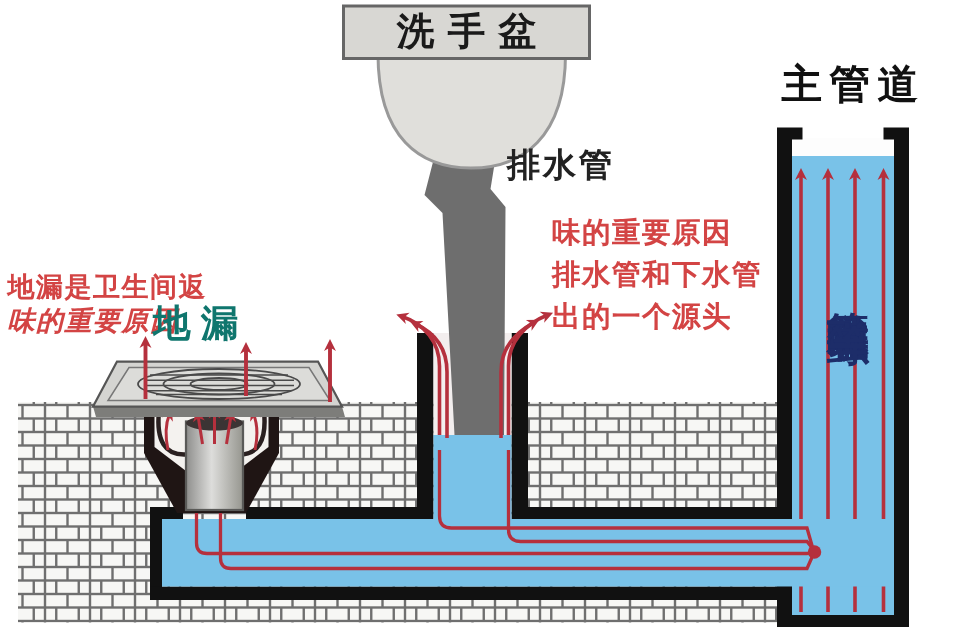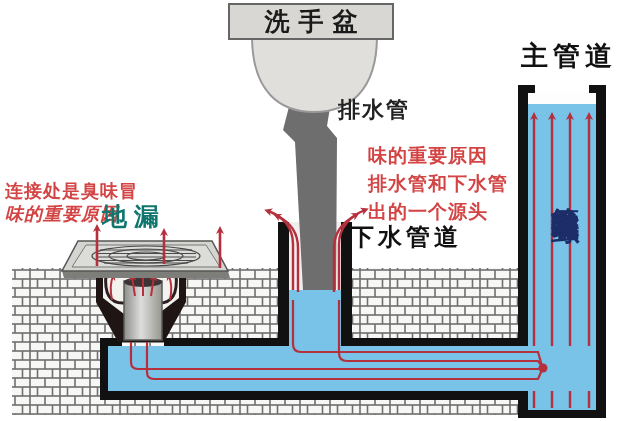--- a/index.html
+++ b/index.html
@@ -142,18 +142,17 @@
       <rect x="229" y="4" width="164" height="35" fill="#d8d7d3" stroke="#666" stroke-width="2"></rect>
     </g>
   </svg>
 
   <div id="washbasin-label" class="lbl serif-lbl">洗手盆</div>
   <div id="main-pipe-label" class="lbl serif-lbl">主管道</div>
   <div id="drain-pipe-label" class="lbl sans-lbl">排水管</div>
   <div id="conn-note-1" class="lbl red-note">味的重要原因</div>
   <div id="conn-note-2" class="lbl red-note">排水管和下水管</div>
   <div id="conn-note-3" class="lbl red-note">出的一个源头</div>
-  <div id="sewer-pipe-label" class="lbl sans-lbl">下水管道</div>
-  <div id="fd-note-1" class="lbl red-note">连接处是臭味冒</div>
+  <div id="fd-note-1" class="lbl red-note">地漏是卫生间返</div>
   <div id="fd-note-2" class="lbl red-note">味的重要原因</div>
   <div id="floor-drain-label" class="lbl sans-lbl">地漏</div>
   <div id="vertical-note" class="lbl">管道异味和飞虫等</div>
 </div>
 
 </body></html>

